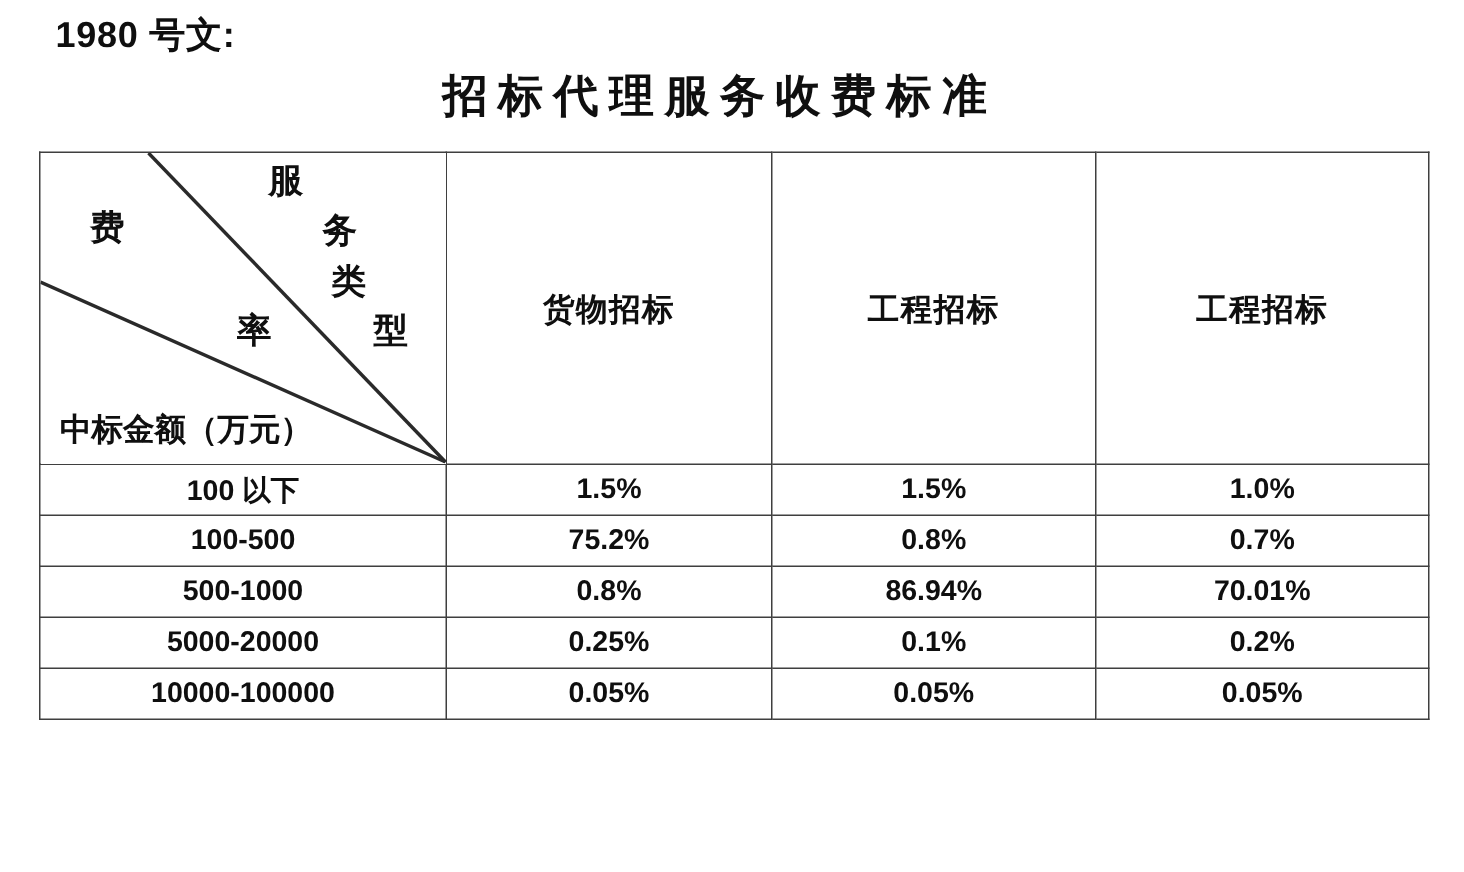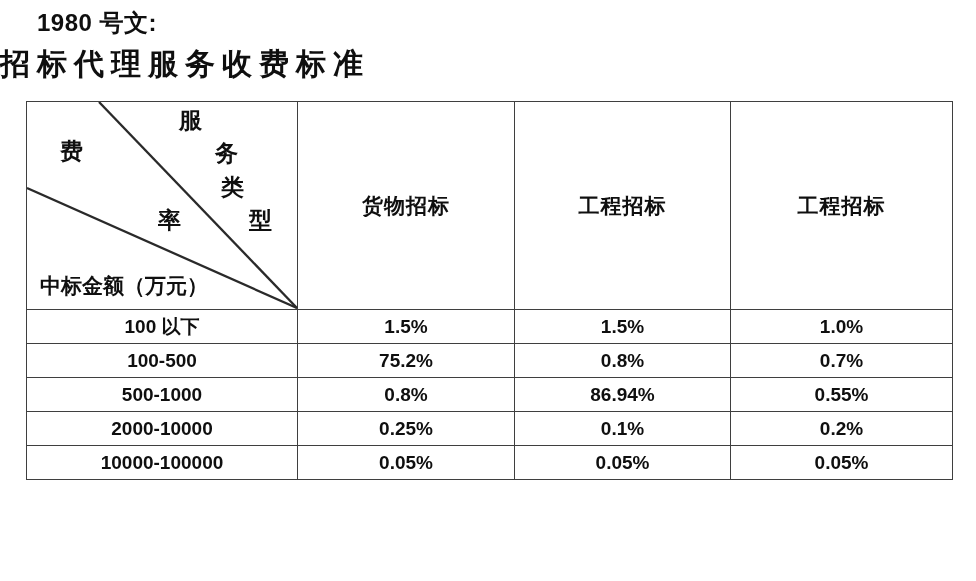--- a/index.html
+++ b/index.html
@@ -12,21 +12,21 @@
     overflow:hidden;
   }
   .doc-ref {
     position:absolute; left:37px; top:7px;
     font-family:"Liberation Sans", serif;
     font-size:24px; font-weight:700;
     letter-spacing:0.5px;
   }
   .doc-title {
     position:absolute; left:0; top:44px; width:960px;
-    text-align:left;
+    text-align:center;
     font-size:30px; font-weight:700;
     letter-spacing:7px;
     font-family:Liberation Serif, serif;
   }
   table.fee-table {
     position:absolute; left:26px; top:101px;
     border-collapse:collapse;
     table-layout:fixed;
   }
   table.fee-table td, table.fee-table th {
@@ -115,24 +115,24 @@
   <tr class="data-row">
     <td class="row-label">100-500</td>
     <td class="rate-value">75.2%</td>
     <td class="rate-value">0.8%</td>
     <td class="rate-value">0.7%</td>
   </tr>
   <tr class="data-row">
     <td class="row-label">500-1000</td>
     <td class="rate-value">0.8%</td>
     <td class="rate-value">86.94%</td>
-    <td class="rate-value">0.55%</td>
+    <td class="rate-value">70.01%</td>
   </tr>
   <tr class="data-row">
-    <td class="row-label">2000-10000</td>
+    <td class="row-label">5000-20000</td>
     <td class="rate-value">0.25%</td>
     <td class="rate-value">0.1%</td>
     <td class="rate-value">0.2%</td>
   </tr>
   <tr class="data-row">
     <td class="row-label">10000-100000</td>
     <td class="rate-value">0.05%</td>
     <td class="rate-value">0.05%</td>
     <td class="rate-value">0.05%</td>
   </tr>

